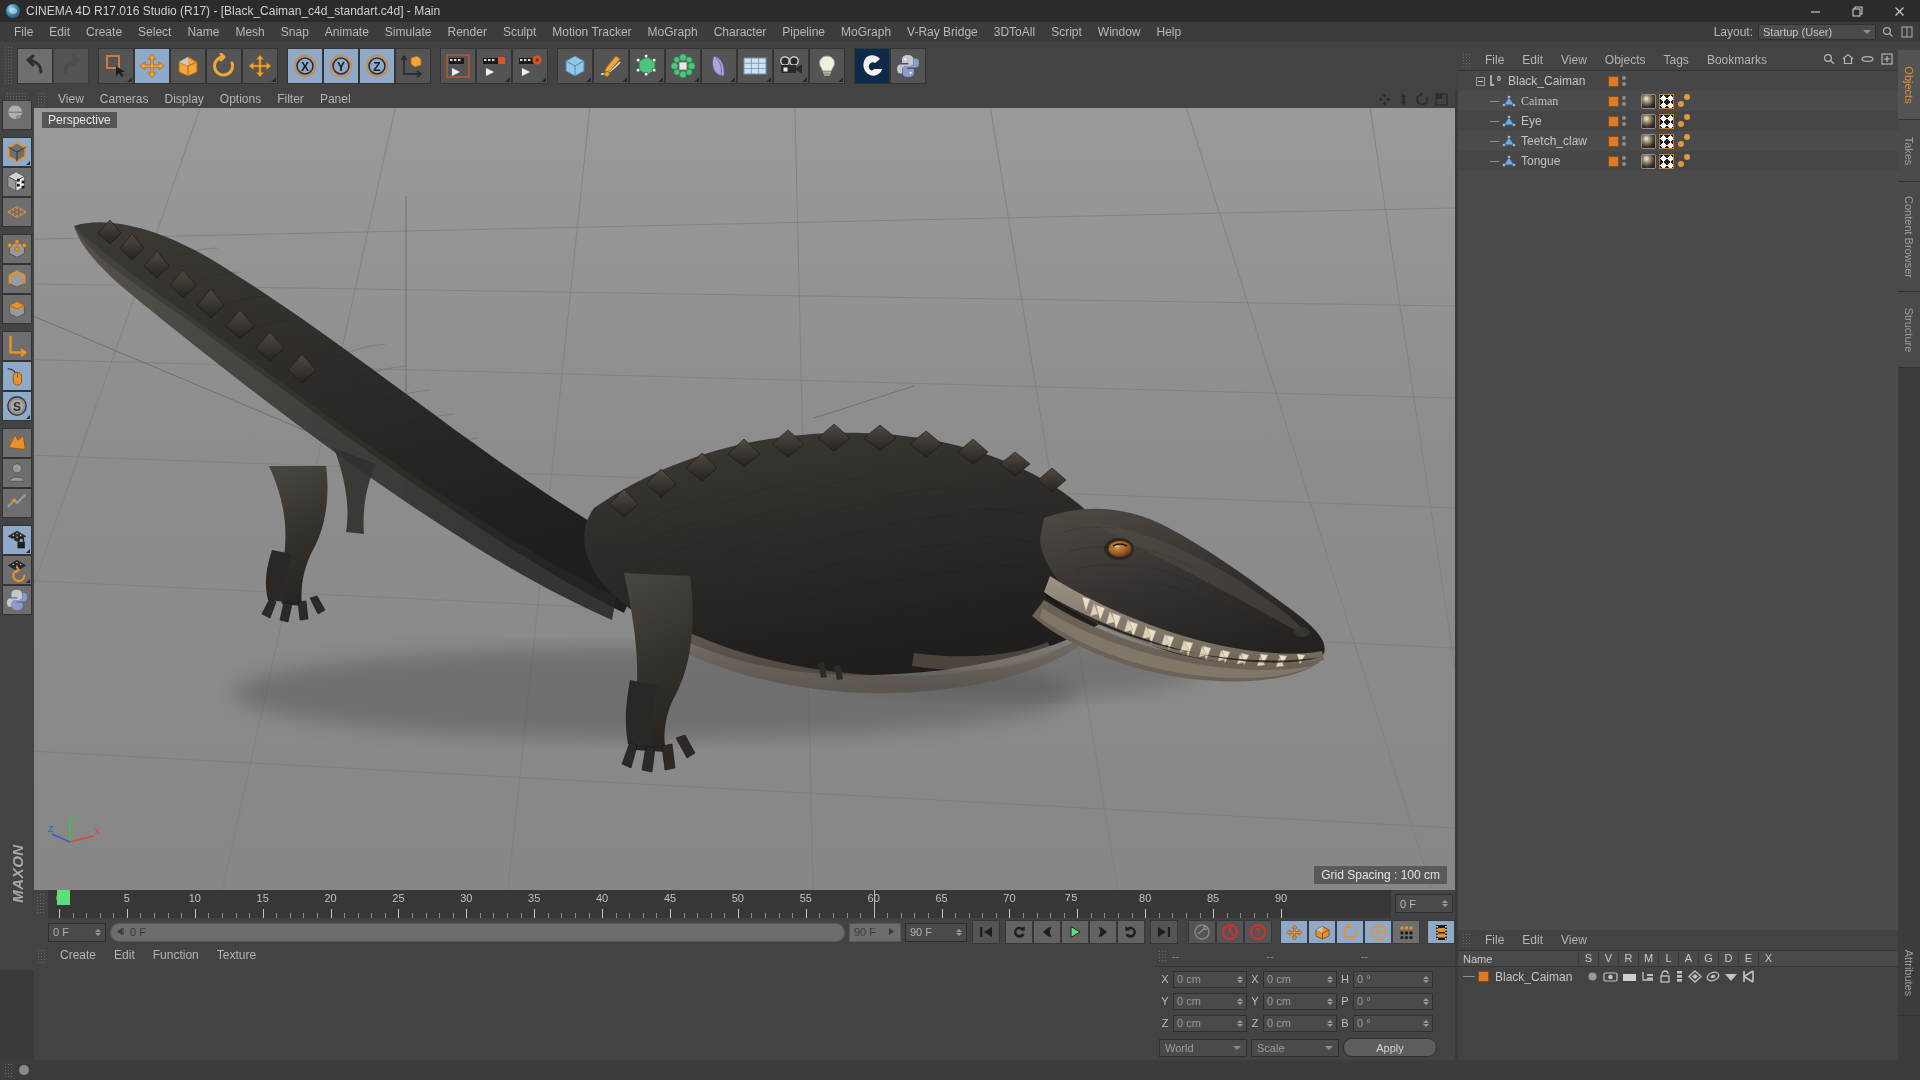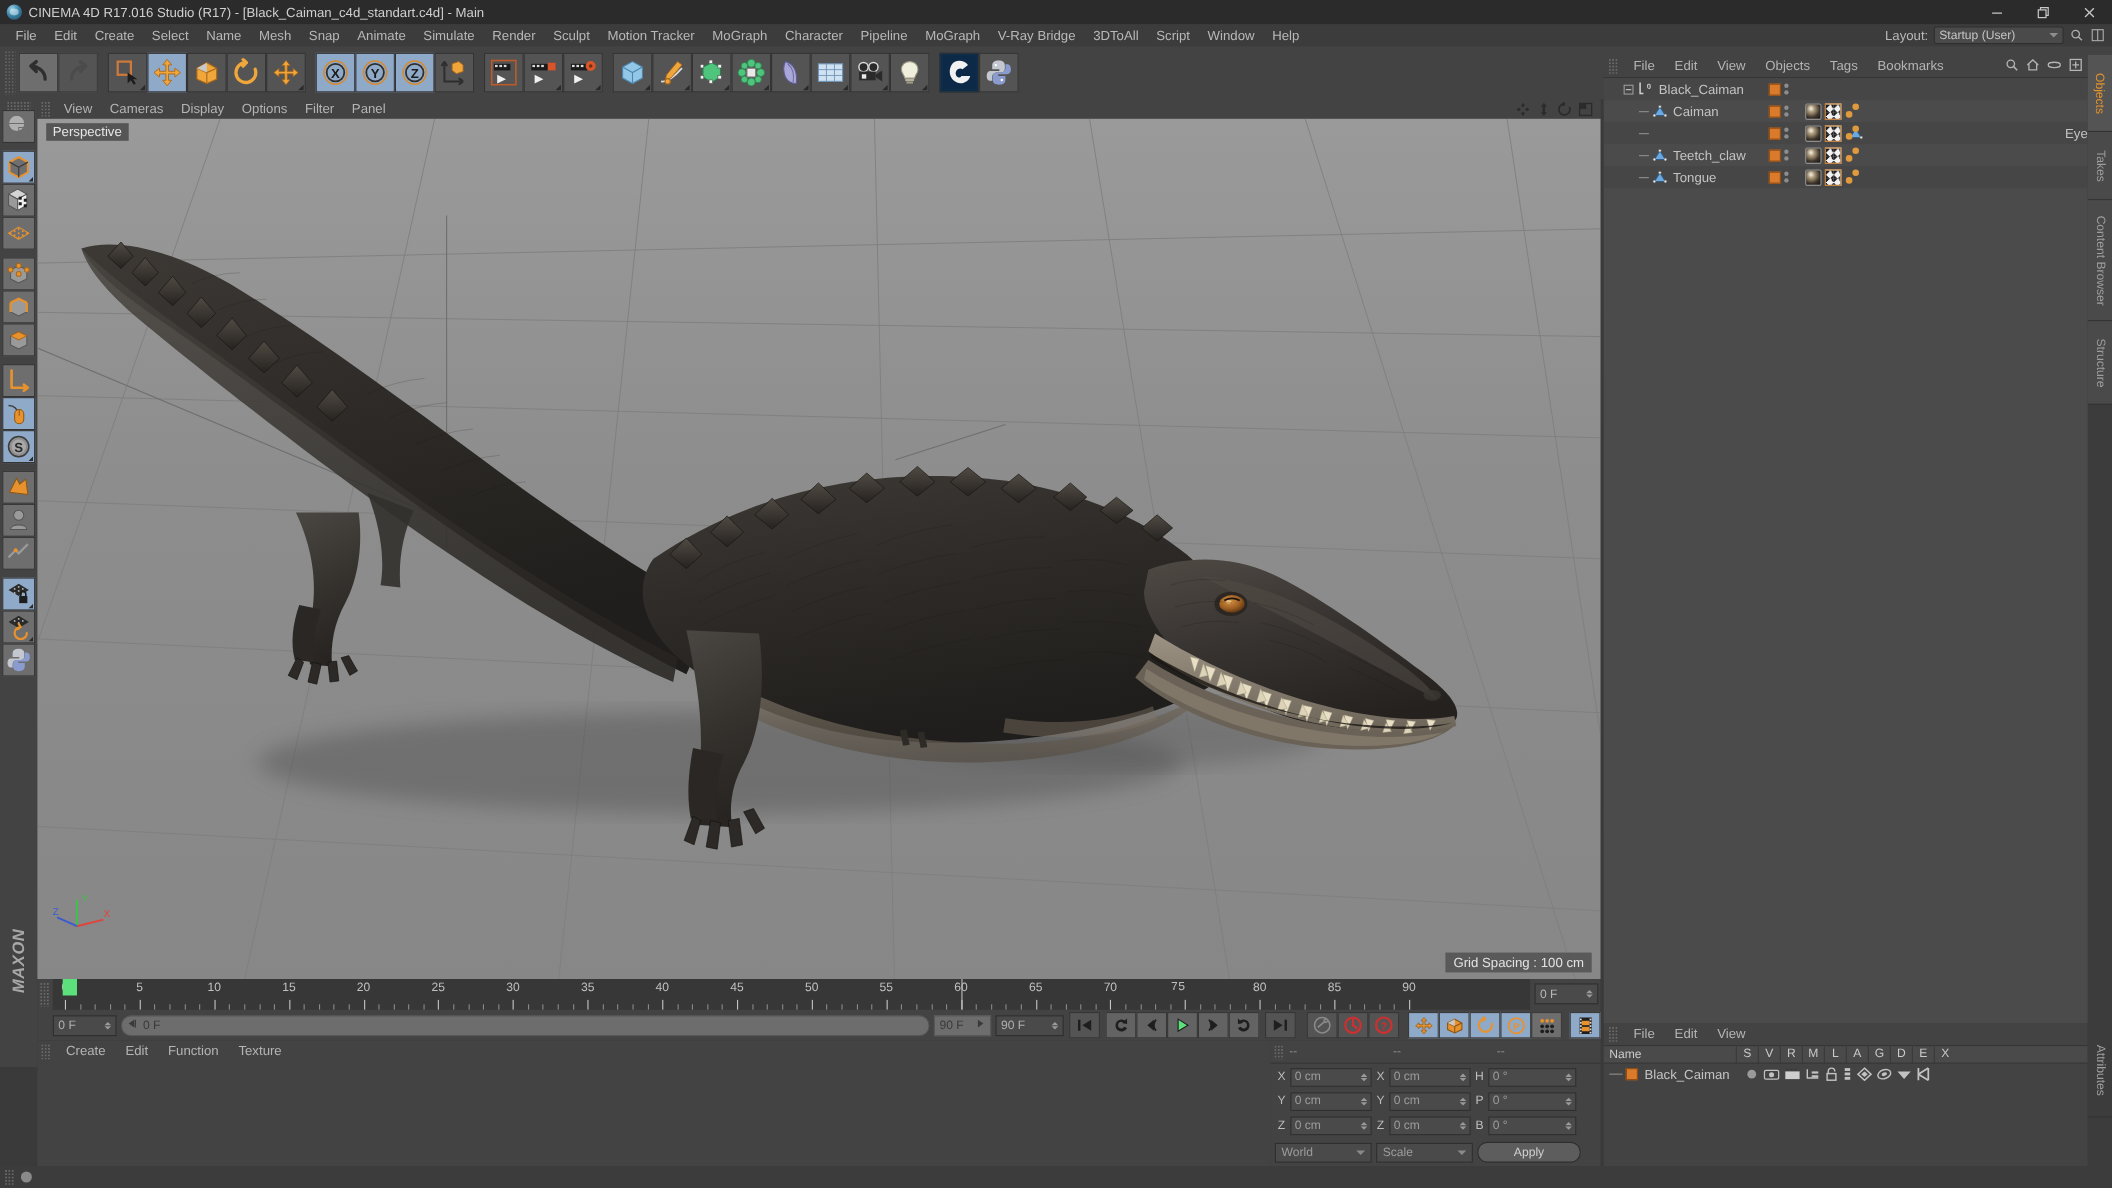--- a/index.html
+++ b/index.html
@@ -1510,21 +1510,21 @@
       <span class="obj-name">Black_Caiman</span>
       <span class="tag-col">
         <span class="sw-orange"></span>
         <span class="dots">
               <i></i>
               <i></i>
             </span>
       </span>
     </div>
 
-    <div class="obj-row" style="padding-left:32px;">
+    <div class="obj-row" style="padding-left:32px;font-family:Liberation Serif, serif;">
       <span class="tree-dash"></span>
       <span style="width:3px"></span>
       <span style="display:flex;">
         <svg width="14" height="14" viewBox="0 0 14 14">
               <path d="M7 3 L12 11 L2 11 Z" fill="#6fa8dc" stroke="#2c5f8f" stroke-width="1"></path>
               <circle cx="7" cy="3" r="1.3" fill="#e8e8e8" stroke="#555" stroke-width=".6"></circle>
               <circle cx="12" cy="11" r="1.3" fill="#e8e8e8" stroke="#555" stroke-width=".6"></circle>
               <circle cx="2" cy="11" r="1.3" fill="#e8e8e8" stroke="#555" stroke-width=".6"></circle>
             </svg>
       </span>
@@ -1539,21 +1539,21 @@
         <span style="width:9px"></span>
         <span class="tag-mat"></span>
         <span class="tag-uv"></span>
         <span class="tag-sel">
               <i></i>
               <i></i>
             </span>
       </span>
     </div>
 
-    <div class="obj-row alt" style="padding-left:32px;justify-content:space-between;">
+    <div class="obj-row alt" style="padding-left:32px;">
       <span class="tree-dash"></span>
       <span style="width:3px"></span>
       <span style="display:flex;">
         <svg width="14" height="14" viewBox="0 0 14 14">
               <path d="M7 3 L12 11 L2 11 Z" fill="#6fa8dc" stroke="#2c5f8f" stroke-width="1"></path>
               <circle cx="7" cy="3" r="1.3" fill="#e8e8e8" stroke="#555" stroke-width=".6"></circle>
               <circle cx="12" cy="11" r="1.3" fill="#e8e8e8" stroke="#555" stroke-width=".6"></circle>
               <circle cx="2" cy="11" r="1.3" fill="#e8e8e8" stroke="#555" stroke-width=".6"></circle>
             </svg>
       </span>

